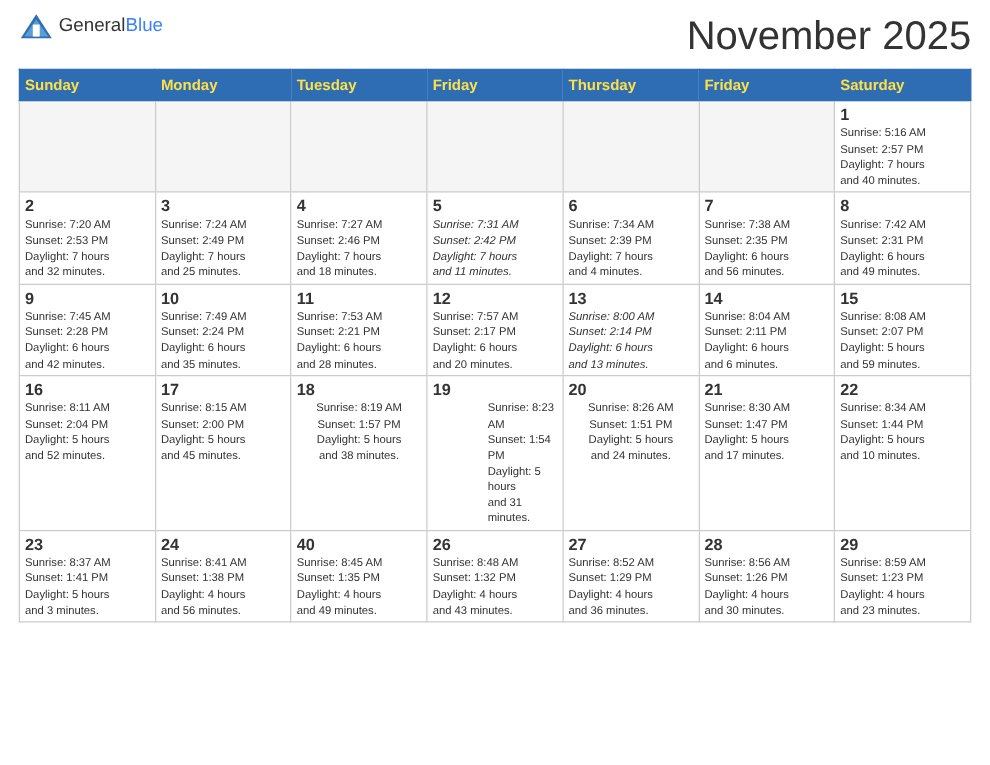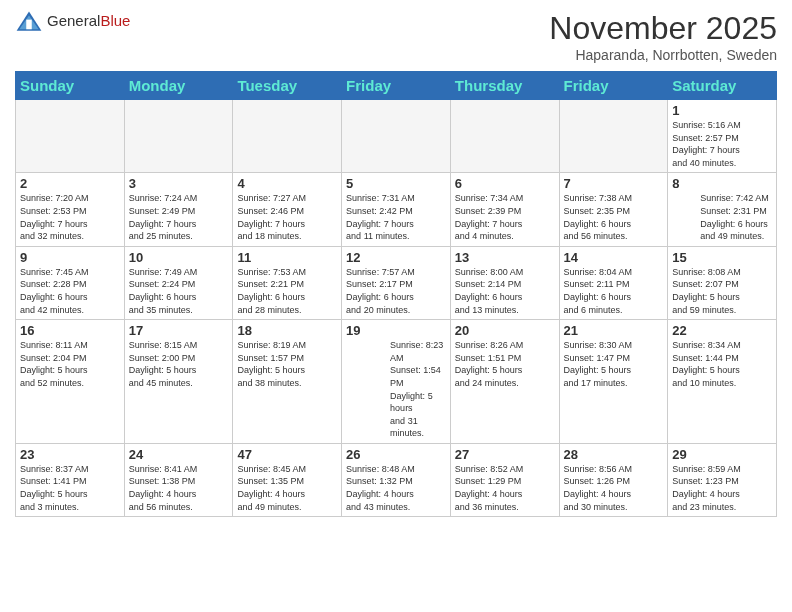--- a/index.html
+++ b/index.html
@@ -43,22 +43,22 @@
       font-size: 14px;
       color: #555;
     }
     .calendar {
       width: 100%;
       border-collapse: collapse;
       border: 1px solid #ccc;
     }
     .calendar th {
       background-color: #2e6db4;
-      color: #5eead4;
-      font-size: 15px;
+      color: #fde047;
+      font-size: 12px;
       font-weight: bold;
       padding: 5px 4px;
       text-align: left;
       border: 1px solid #2e6db4;
     }
     .calendar td {
       width: calc(100% / 7);
       vertical-align: top;
       border: 1px solid #ccc;
       padding: 3px 4px;
@@ -89,27 +89,26 @@
 <div class="page">
   <div class="header">
     <div class="logo">
       <svg class="logo-icon" viewBox="0 0 40 32" xmlns="http://www.w3.org/2000/svg">
         <polygon points="20,2 38,30 2,30" fill="#2e6db4"></polygon>
         <polygon points="20,8 34,28 6,28" fill="#5a9fd4"></polygon>
         <rect x="16" y="14" width="8" height="14" fill="#fff"></rect>
       </svg>
       <div>
         <div style="font-size:15px; line-height:1.1; color:#333;">
-          <span>General</span><span style="color:#b91c1c;">Blue</span>
+          <span>General</span><span style="color:#3b82f6;">Blue</span>
         </div>
       </div>
     </div>
     <div class="title-block">
       <div class="month-year">November 2025</div>
-      <div class="location">Haparanda, Norrbotten, Sweden</div>
     </div>
   </div>
 
   <table class="calendar">
     <thead>
       <tr>
         <th>Sunday</th>
         <th>Monday</th>
         <th>Tuesday</th>
         <th>Friday</th>
@@ -151,42 +150,42 @@
           </td>
           <td>
             <span class="day-number">4</span>
             <div class="day-info" style="white-space: pre-line;">Sunrise: 7:27 AM
 Sunset: 2:46 PM
 Daylight: 7 hours
 and 18 minutes.</div>
           </td>
           <td>
             <span class="day-number">5</span>
-            <div class="day-info" style="white-space: pre-line;">Sunrise: 7:31 AM
+            <div class="day-info" style="white-space: pre-line; font-style: italic;">Sunrise: 7:31 AM
 Sunset: 2:42 PM
 Daylight: 7 hours
 and 11 minutes.</div>
           </td>
           <td>
             <span class="day-number">6</span>
             <div class="day-info" style="white-space: pre-line;">Sunrise: 7:34 AM
 Sunset: 2:39 PM
 Daylight: 7 hours
 and 4 minutes.</div>
           </td>
           <td>
             <span class="day-number">7</span>
             <div class="day-info" style="white-space: pre-line;">Sunrise: 7:38 AM
 Sunset: 2:35 PM
 Daylight: 6 hours
 and 56 minutes.</div>
           </td>
           <td>
             <span class="day-number">8</span>
-            <div class="day-info" style="white-space: pre-line; margin-left: 28px;">Sunrise: 7:42 AM
+            <div class="day-info" style="white-space: pre-line;">Sunrise: 7:42 AM
 Sunset: 2:31 PM
 Daylight: 6 hours
 and 49 minutes.</div>
           </td>
         </tr>
         <tr>
           <td>
             <span class="day-number">9</span>
             <div class="day-info" style="white-space: pre-line;">Sunrise: 7:45 AM
 Sunset: 2:28 PM
@@ -209,21 +208,21 @@
           </td>
           <td>
             <span class="day-number">12</span>
             <div class="day-info" style="white-space: pre-line;">Sunrise: 7:57 AM
 Sunset: 2:17 PM
 Daylight: 6 hours
 and 20 minutes.</div>
           </td>
           <td>
             <span class="day-number">13</span>
-            <div class="day-info" style="white-space: pre-line;">Sunrise: 8:00 AM
+            <div class="day-info" style="white-space: pre-line; font-style: italic;">Sunrise: 8:00 AM
 Sunset: 2:14 PM
 Daylight: 6 hours
 and 13 minutes.</div>
           </td>
           <td>
             <span class="day-number">14</span>
             <div class="day-info" style="white-space: pre-line;">Sunrise: 8:04 AM
 Sunset: 2:11 PM
 Daylight: 6 hours
 and 6 minutes.</div>
@@ -246,35 +245,35 @@
           </td>
           <td>
             <span class="day-number">17</span>
             <div class="day-info" style="white-space: pre-line;">Sunrise: 8:15 AM
 Sunset: 2:00 PM
 Daylight: 5 hours
 and 45 minutes.</div>
           </td>
           <td>
             <span class="day-number">18</span>
-            <div class="day-info" style="white-space: pre-line;">Sunrise: 8:19 AM
+            <div class="day-info" style="white-space: pre-line; text-align: center;">Sunrise: 8:19 AM
 Sunset: 1:57 PM
 Daylight: 5 hours
 and 38 minutes.</div>
           </td>
           <td>
             <span class="day-number">19</span>
             <div class="day-info" style="white-space: pre-line; margin-left: 44px;">Sunrise: 8:23 AM
 Sunset: 1:54 PM
 Daylight: 5 hours
 and 31 minutes.</div>
           </td>
           <td>
             <span class="day-number">20</span>
-            <div class="day-info" style="white-space: pre-line;">Sunrise: 8:26 AM
+            <div class="day-info" style="white-space: pre-line; text-align: center;">Sunrise: 8:26 AM
 Sunset: 1:51 PM
 Daylight: 5 hours
 and 24 minutes.</div>
           </td>
           <td>
             <span class="day-number">21</span>
             <div class="day-info" style="white-space: pre-line;">Sunrise: 8:30 AM
 Sunset: 1:47 PM
 Daylight: 5 hours
 and 17 minutes.</div>
@@ -296,21 +295,21 @@
 and 3 minutes.</div>
           </td>
           <td>
             <span class="day-number">24</span>
             <div class="day-info" style="white-space: pre-line;">Sunrise: 8:41 AM
 Sunset: 1:38 PM
 Daylight: 4 hours
 and 56 minutes.</div>
           </td>
           <td>
-            <span class="day-number">47</span>
+            <span class="day-number">40</span>
             <div class="day-info" style="white-space: pre-line;">Sunrise: 8:45 AM
 Sunset: 1:35 PM
 Daylight: 4 hours
 and 49 minutes.</div>
           </td>
           <td>
             <span class="day-number">26</span>
             <div class="day-info" style="white-space: pre-line;">Sunrise: 8:48 AM
 Sunset: 1:32 PM
 Daylight: 4 hours

